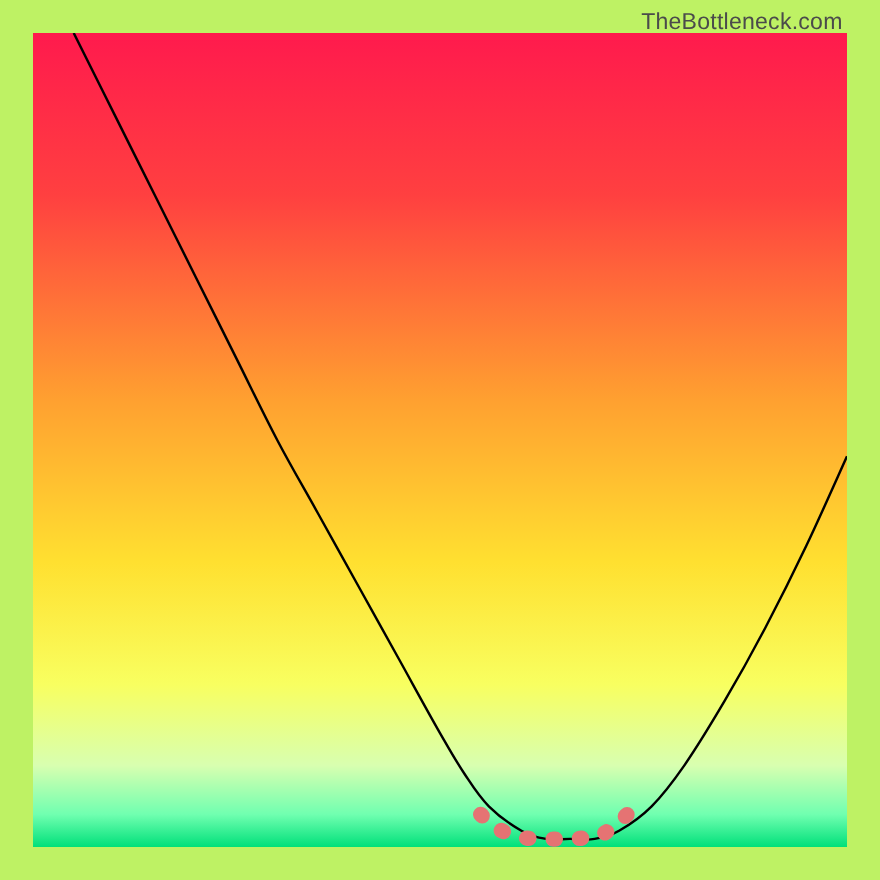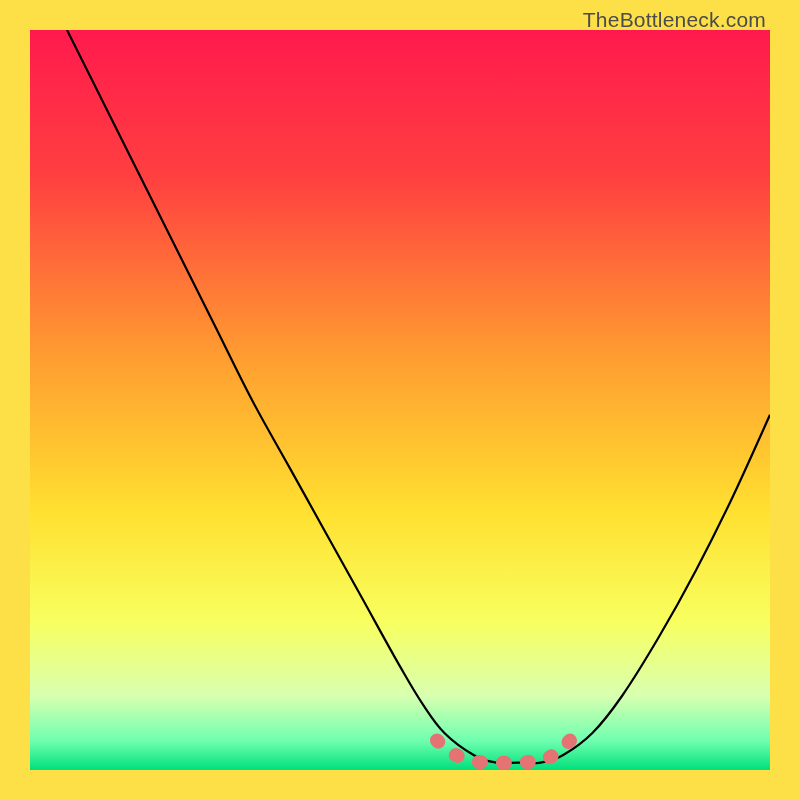--- a/index.html
+++ b/index.html
@@ -8,21 +8,21 @@
     width: 800px;
     height: 800px;
     overflow: hidden;
     background: #000;
     font-family: Arial, Helvetica, sans-serif;
   }
   .frame {
     position: relative;
     width: 800px;
     height: 800px;
-    background: #fde047;
+    background: #bef264;
   }
   .plot-area {
     position: absolute;
     left: 30px;
     top: 30px;
     width: 740px;
     height: 740px;
   }
   .gradient-bg {
     position: absolute;

